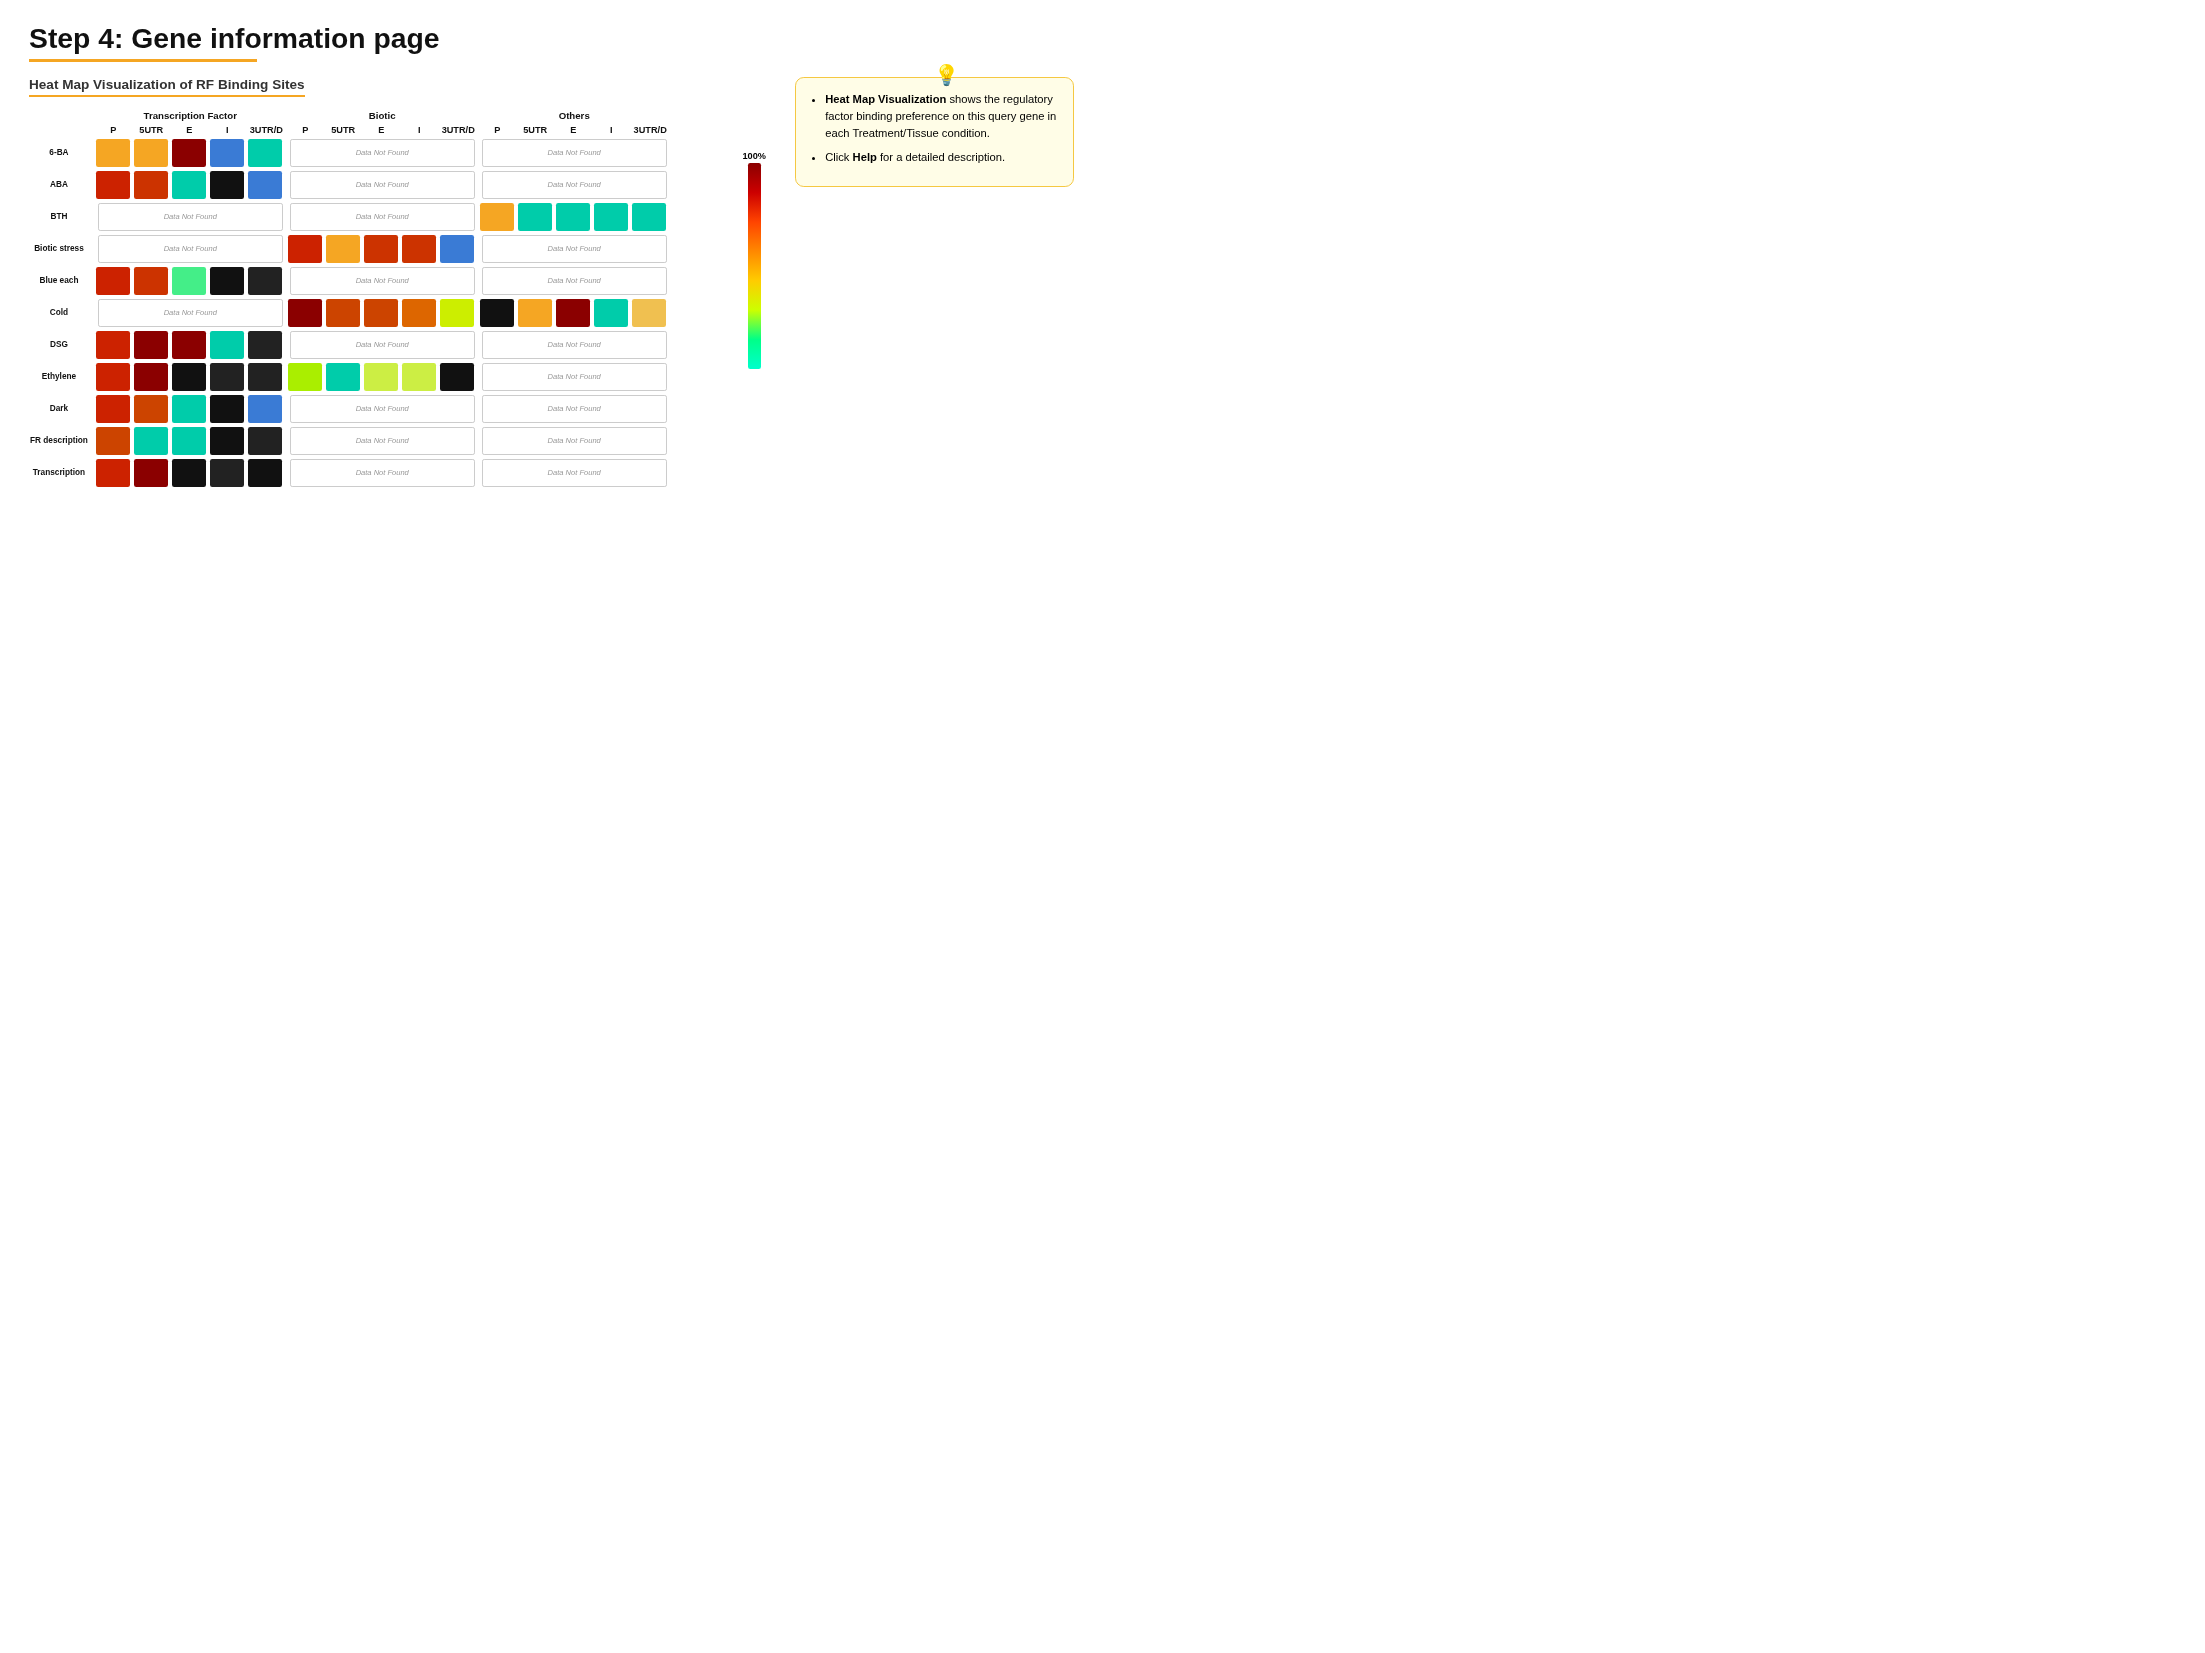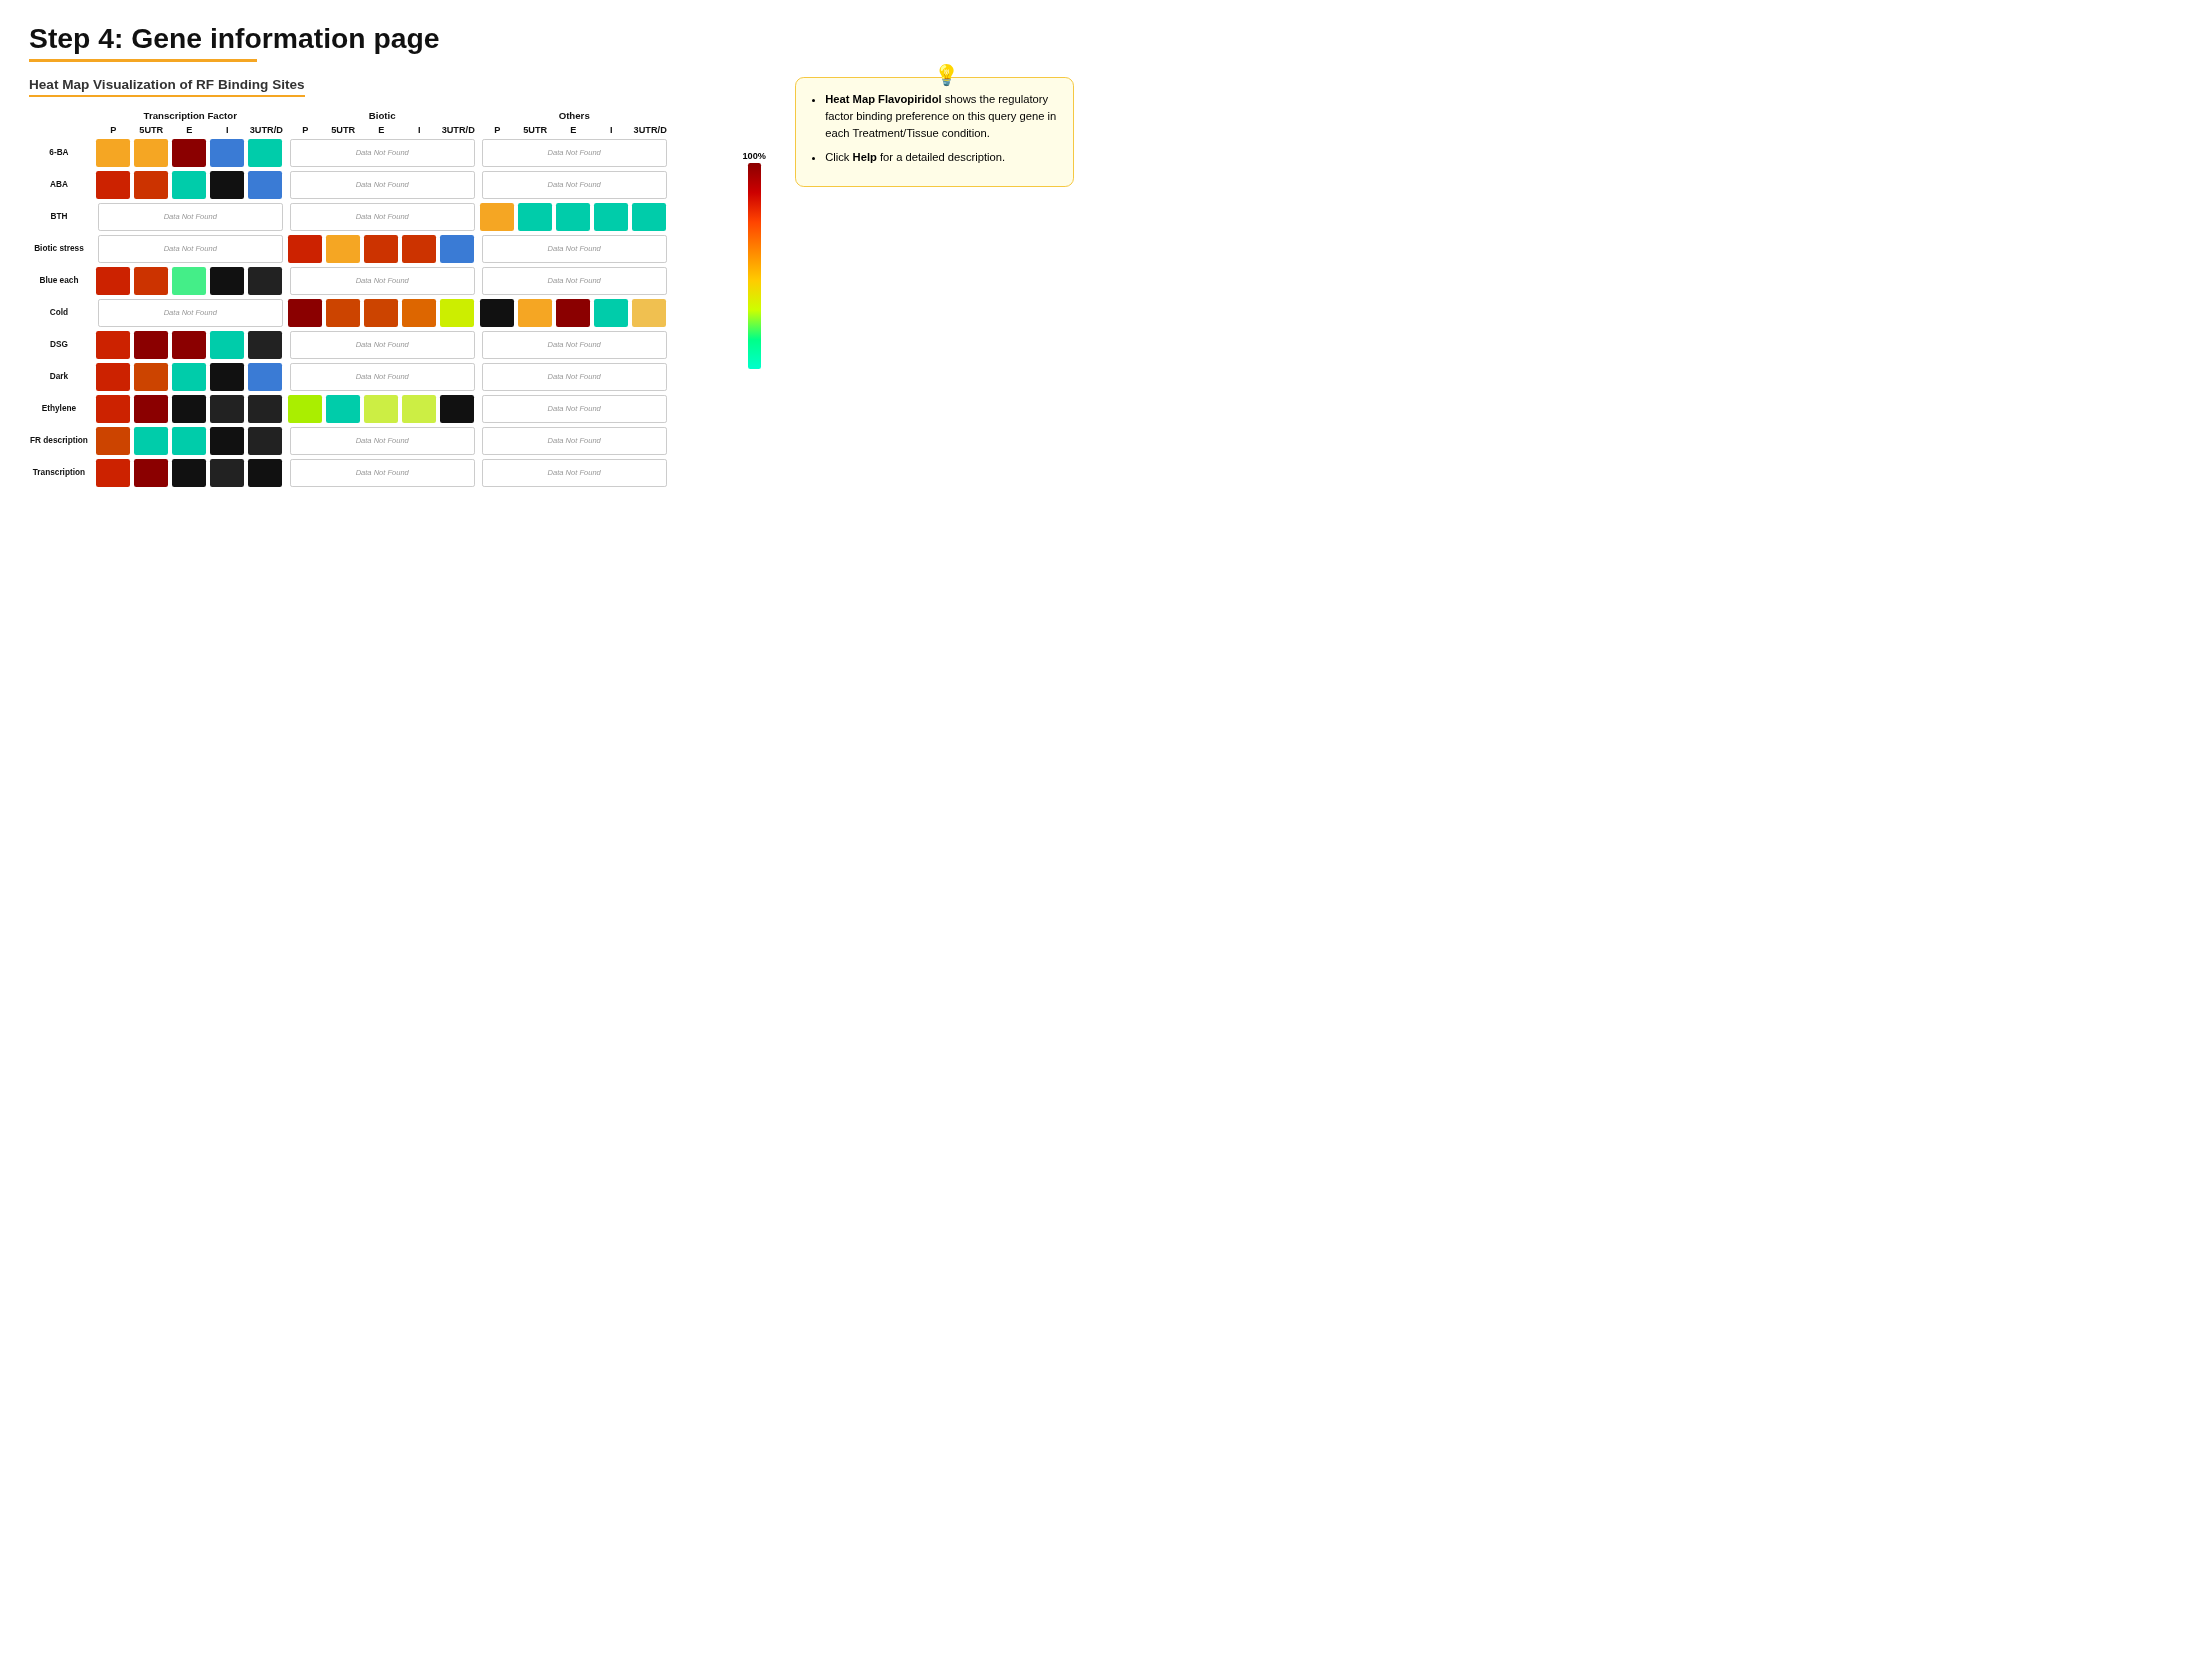--- a/index.html
+++ b/index.html
@@ -400,74 +400,74 @@
                   <div class="cell" style="background: rgb(34, 34, 34); display: block;"></div>
                 </td>
                 <td colspan="5" style="padding: 1.5px 2.9px;">
                   <div class="dnf-cell">Data Not Found</div>
                 </td>
                 <td colspan="5" style="padding: 1.5px 2.9px;">
                   <div class="dnf-cell">Data Not Found</div>
                 </td>
               </tr>
               <tr>
+                <td class="row-label">Ethylene</td>
+                <td style="padding: 0.7px 1.5px;">
+                  <div class="cell" style="background: rgb(204, 34, 0); display: block;"></div>
+                </td>
+                <td style="padding: 0.7px 1.5px;">
+                  <div class="cell" style="background: rgb(139, 0, 0); display: block;"></div>
+                </td>
+                <td style="padding: 0.7px 1.5px;">
+                  <div class="cell" style="background: rgb(17, 17, 17); display: block;"></div>
+                </td>
+                <td style="padding: 0.7px 1.5px;">
+                  <div class="cell" style="background: rgb(34, 34, 34); display: block;"></div>
+                </td>
+                <td style="padding: 0.7px 1.5px;">
+                  <div class="cell" style="background: rgb(34, 34, 34); display: block;"></div>
+                </td>
+                <td style="padding: 0.7px 1.5px;">
+                  <div class="cell" style="background: rgb(170, 238, 0); display: block;"></div>
+                </td>
+                <td style="padding: 0.7px 1.5px;">
+                  <div class="cell" style="background: rgb(0, 204, 170); display: block;"></div>
+                </td>
+                <td style="padding: 0.7px 1.5px;">
+                  <div class="cell" style="background: rgb(204, 238, 68); display: block;"></div>
+                </td>
+                <td style="padding: 0.7px 1.5px;">
+                  <div class="cell" style="background: rgb(204, 238, 68); display: block;"></div>
+                </td>
+                <td style="padding: 0.7px 1.5px;">
+                  <div class="cell" style="background: rgb(17, 17, 17); display: block;"></div>
+                </td>
+                <td colspan="5" style="padding: 1.5px 2.9px;">
+                  <div class="dnf-cell">Data Not Found</div>
+                </td>
+              </tr>
+              <tr>
                 <td class="row-label">Dark</td>
                 <td style="padding: 0.7px 1.5px;">
                   <div class="cell" style="background: rgb(204, 34, 0); display: block;"></div>
                 </td>
                 <td style="padding: 0.7px 1.5px;">
                   <div class="cell" style="background: rgb(204, 68, 0); display: block;"></div>
                 </td>
                 <td style="padding: 0.7px 1.5px;">
                   <div class="cell" style="background: rgb(0, 204, 170); display: block;"></div>
                 </td>
                 <td style="padding: 0.7px 1.5px;">
                   <div class="cell" style="background: rgb(17, 17, 17); display: block;"></div>
                 </td>
                 <td style="padding: 0.7px 1.5px;">
                   <div class="cell" style="background: rgb(58, 123, 213); display: block;"></div>
                 </td>
                 <td colspan="5" style="padding: 1.5px 2.9px;">
                   <div class="dnf-cell">Data Not Found</div>
-                </td>
-                <td colspan="5" style="padding: 1.5px 2.9px;">
-                  <div class="dnf-cell">Data Not Found</div>
-                </td>
-              </tr>
-              <tr>
-                <td class="row-label">Ethylene</td>
-                <td style="padding: 0.7px 1.5px;">
-                  <div class="cell" style="background: rgb(204, 34, 0); display: block;"></div>
-                </td>
-                <td style="padding: 0.7px 1.5px;">
-                  <div class="cell" style="background: rgb(139, 0, 0); display: block;"></div>
-                </td>
-                <td style="padding: 0.7px 1.5px;">
-                  <div class="cell" style="background: rgb(17, 17, 17); display: block;"></div>
-                </td>
-                <td style="padding: 0.7px 1.5px;">
-                  <div class="cell" style="background: rgb(34, 34, 34); display: block;"></div>
-                </td>
-                <td style="padding: 0.7px 1.5px;">
-                  <div class="cell" style="background: rgb(34, 34, 34); display: block;"></div>
-                </td>
-                <td style="padding: 0.7px 1.5px;">
-                  <div class="cell" style="background: rgb(170, 238, 0); display: block;"></div>
-                </td>
-                <td style="padding: 0.7px 1.5px;">
-                  <div class="cell" style="background: rgb(0, 204, 170); display: block;"></div>
-                </td>
-                <td style="padding: 0.7px 1.5px;">
-                  <div class="cell" style="background: rgb(204, 238, 68); display: block;"></div>
-                </td>
-                <td style="padding: 0.7px 1.5px;">
-                  <div class="cell" style="background: rgb(204, 238, 68); display: block;"></div>
-                </td>
-                <td style="padding: 0.7px 1.5px;">
-                  <div class="cell" style="background: rgb(17, 17, 17); display: block;"></div>
                 </td>
                 <td colspan="5" style="padding: 1.5px 2.9px;">
                   <div class="dnf-cell">Data Not Found</div>
                 </td>
               </tr>
               <tr>
                 <td class="row-label">FR description</td>
                 <td style="padding: 0.7px 1.5px;">
                   <div class="cell" style="background: rgb(204, 68, 0); display: block;"></div>
                 </td>
@@ -523,21 +523,21 @@
         <div class="color-bar"></div>
       </div>
     </div>
 
   </div>
 
   <div class="tooltip-box">
     <div class="bulb">💡</div>
     <ul>
       <li>
-        <strong>Heat Map Flavopiridol</strong> shows the regulatory factor binding preference on this query gene in each Treatment/Tissue condition.
+        <strong>Heat Map Visualization</strong> shows the regulatory factor binding preference on this query gene in each Treatment/Tissue condition.
       </li>
       <li>
         Click <strong>Help</strong> for a detailed description.
       </li>
     </ul>
   </div>
 </div>
 
 
 </body></html>

